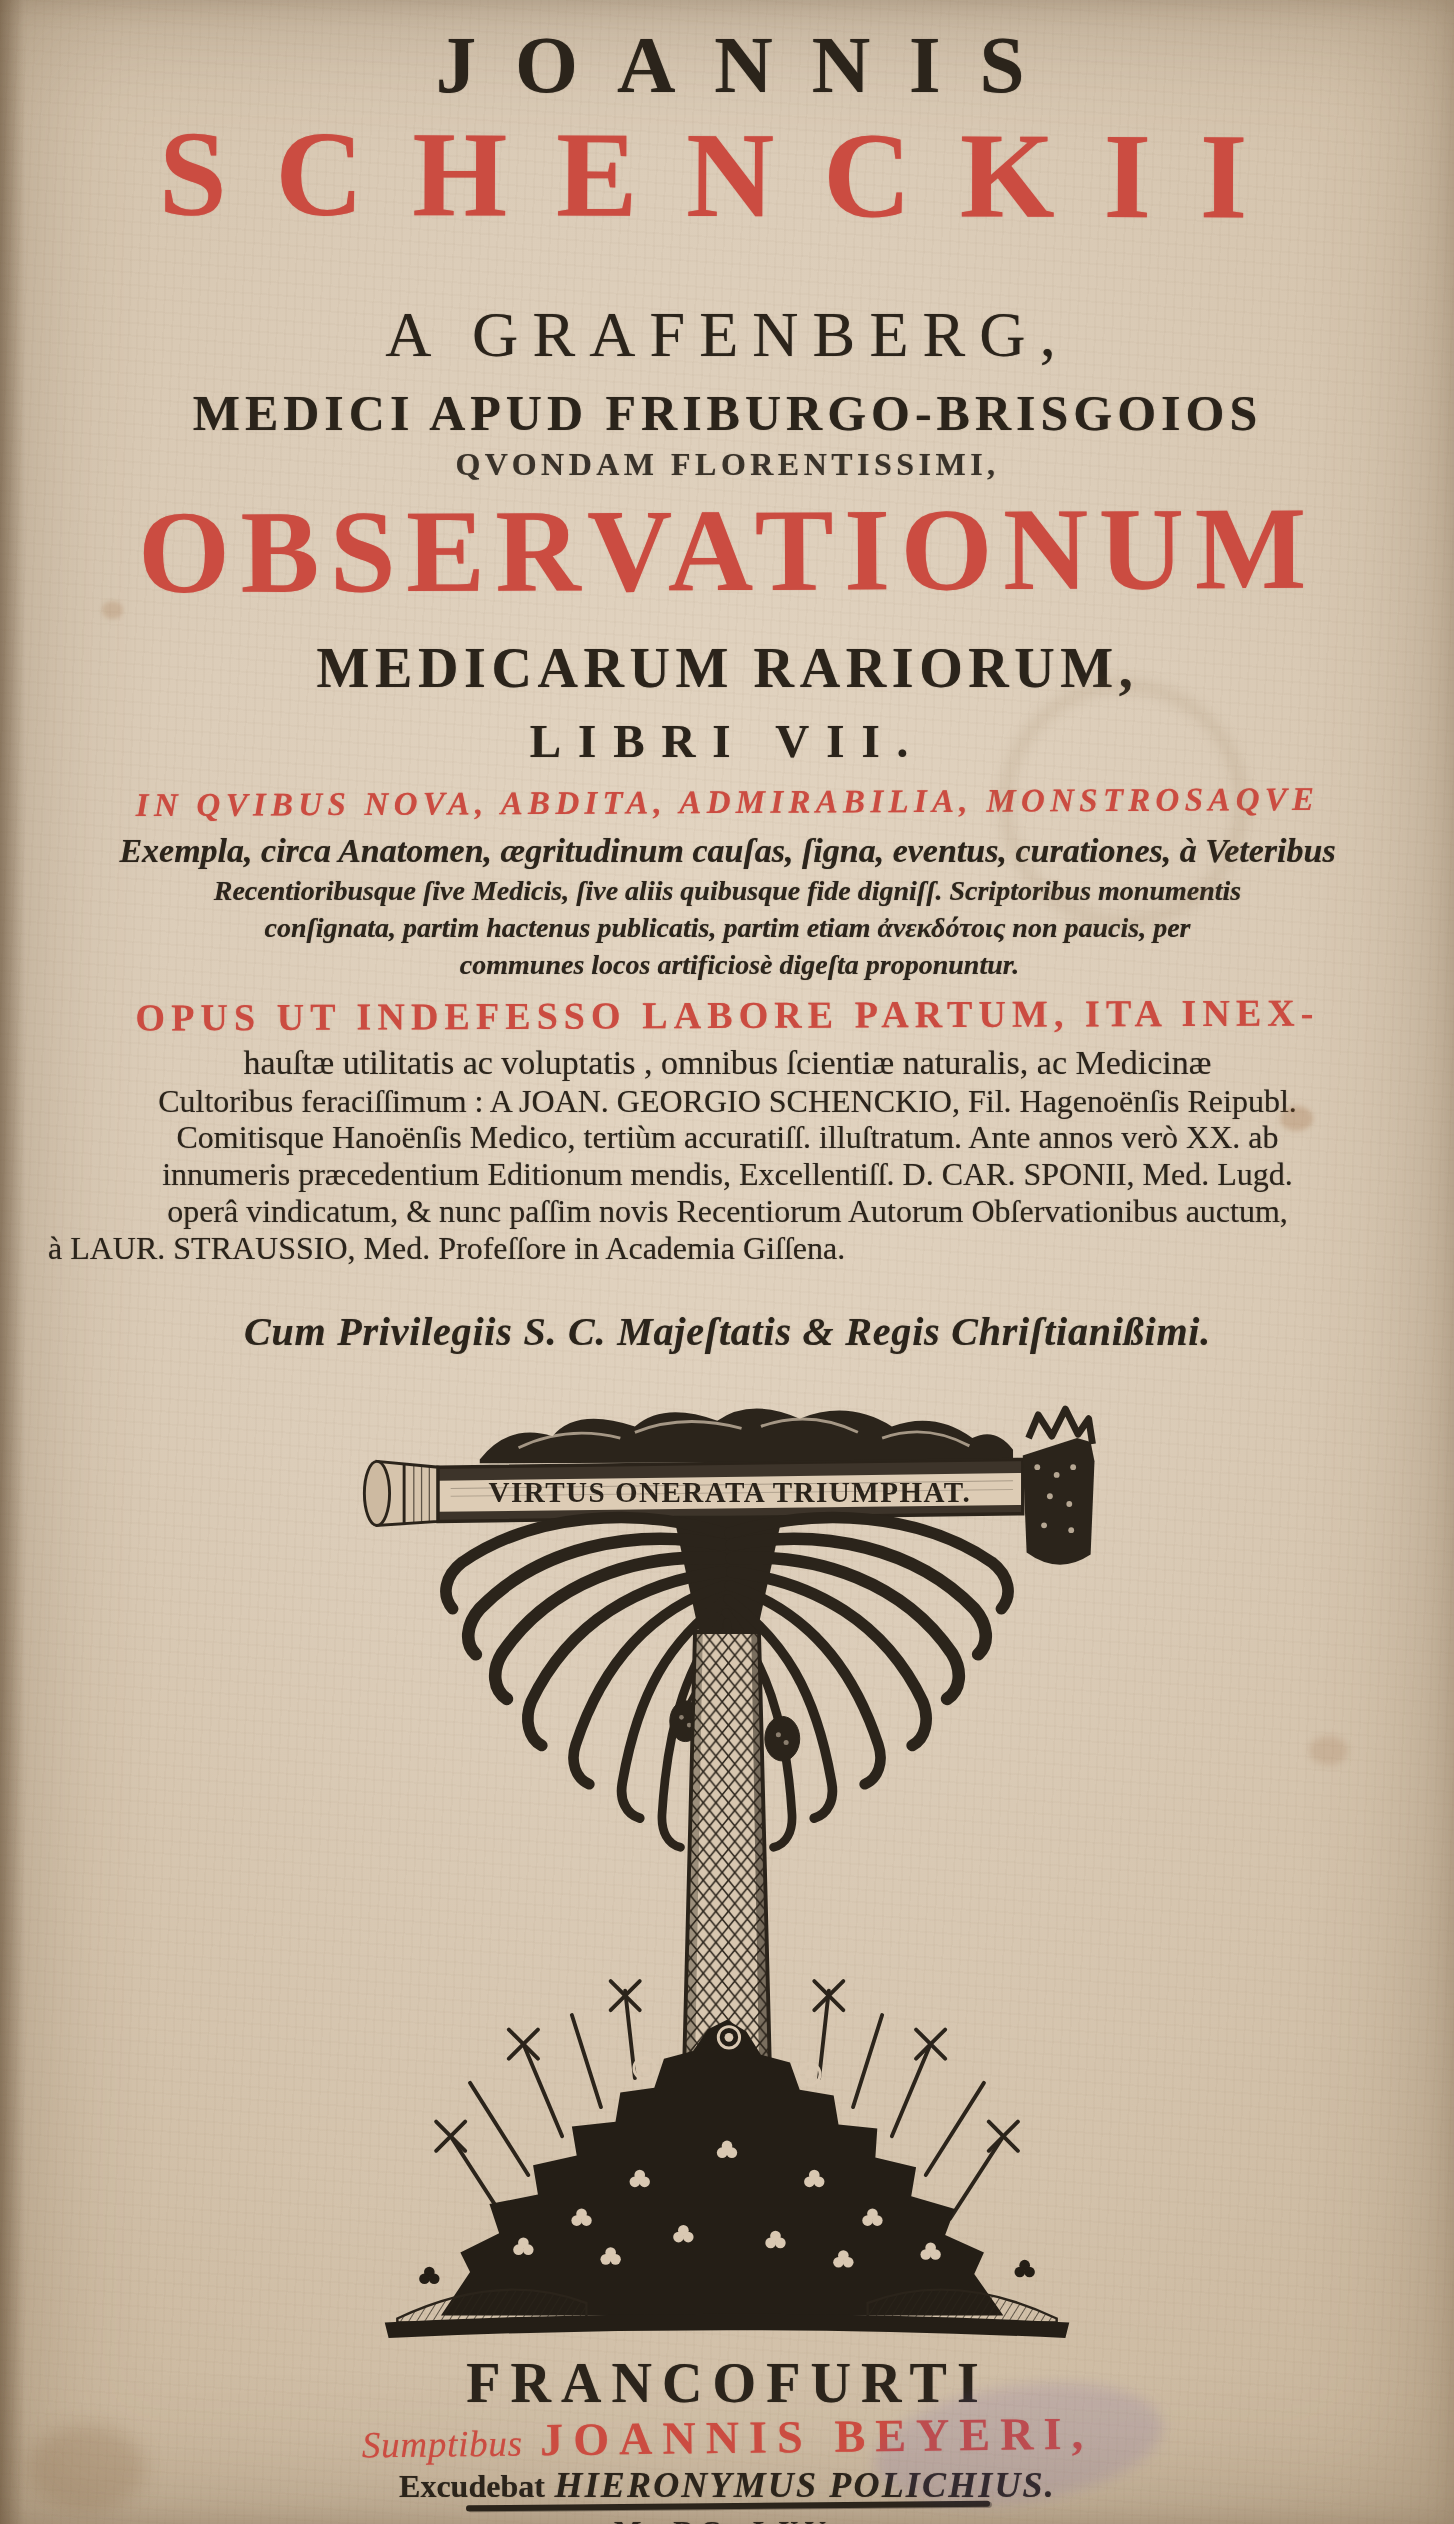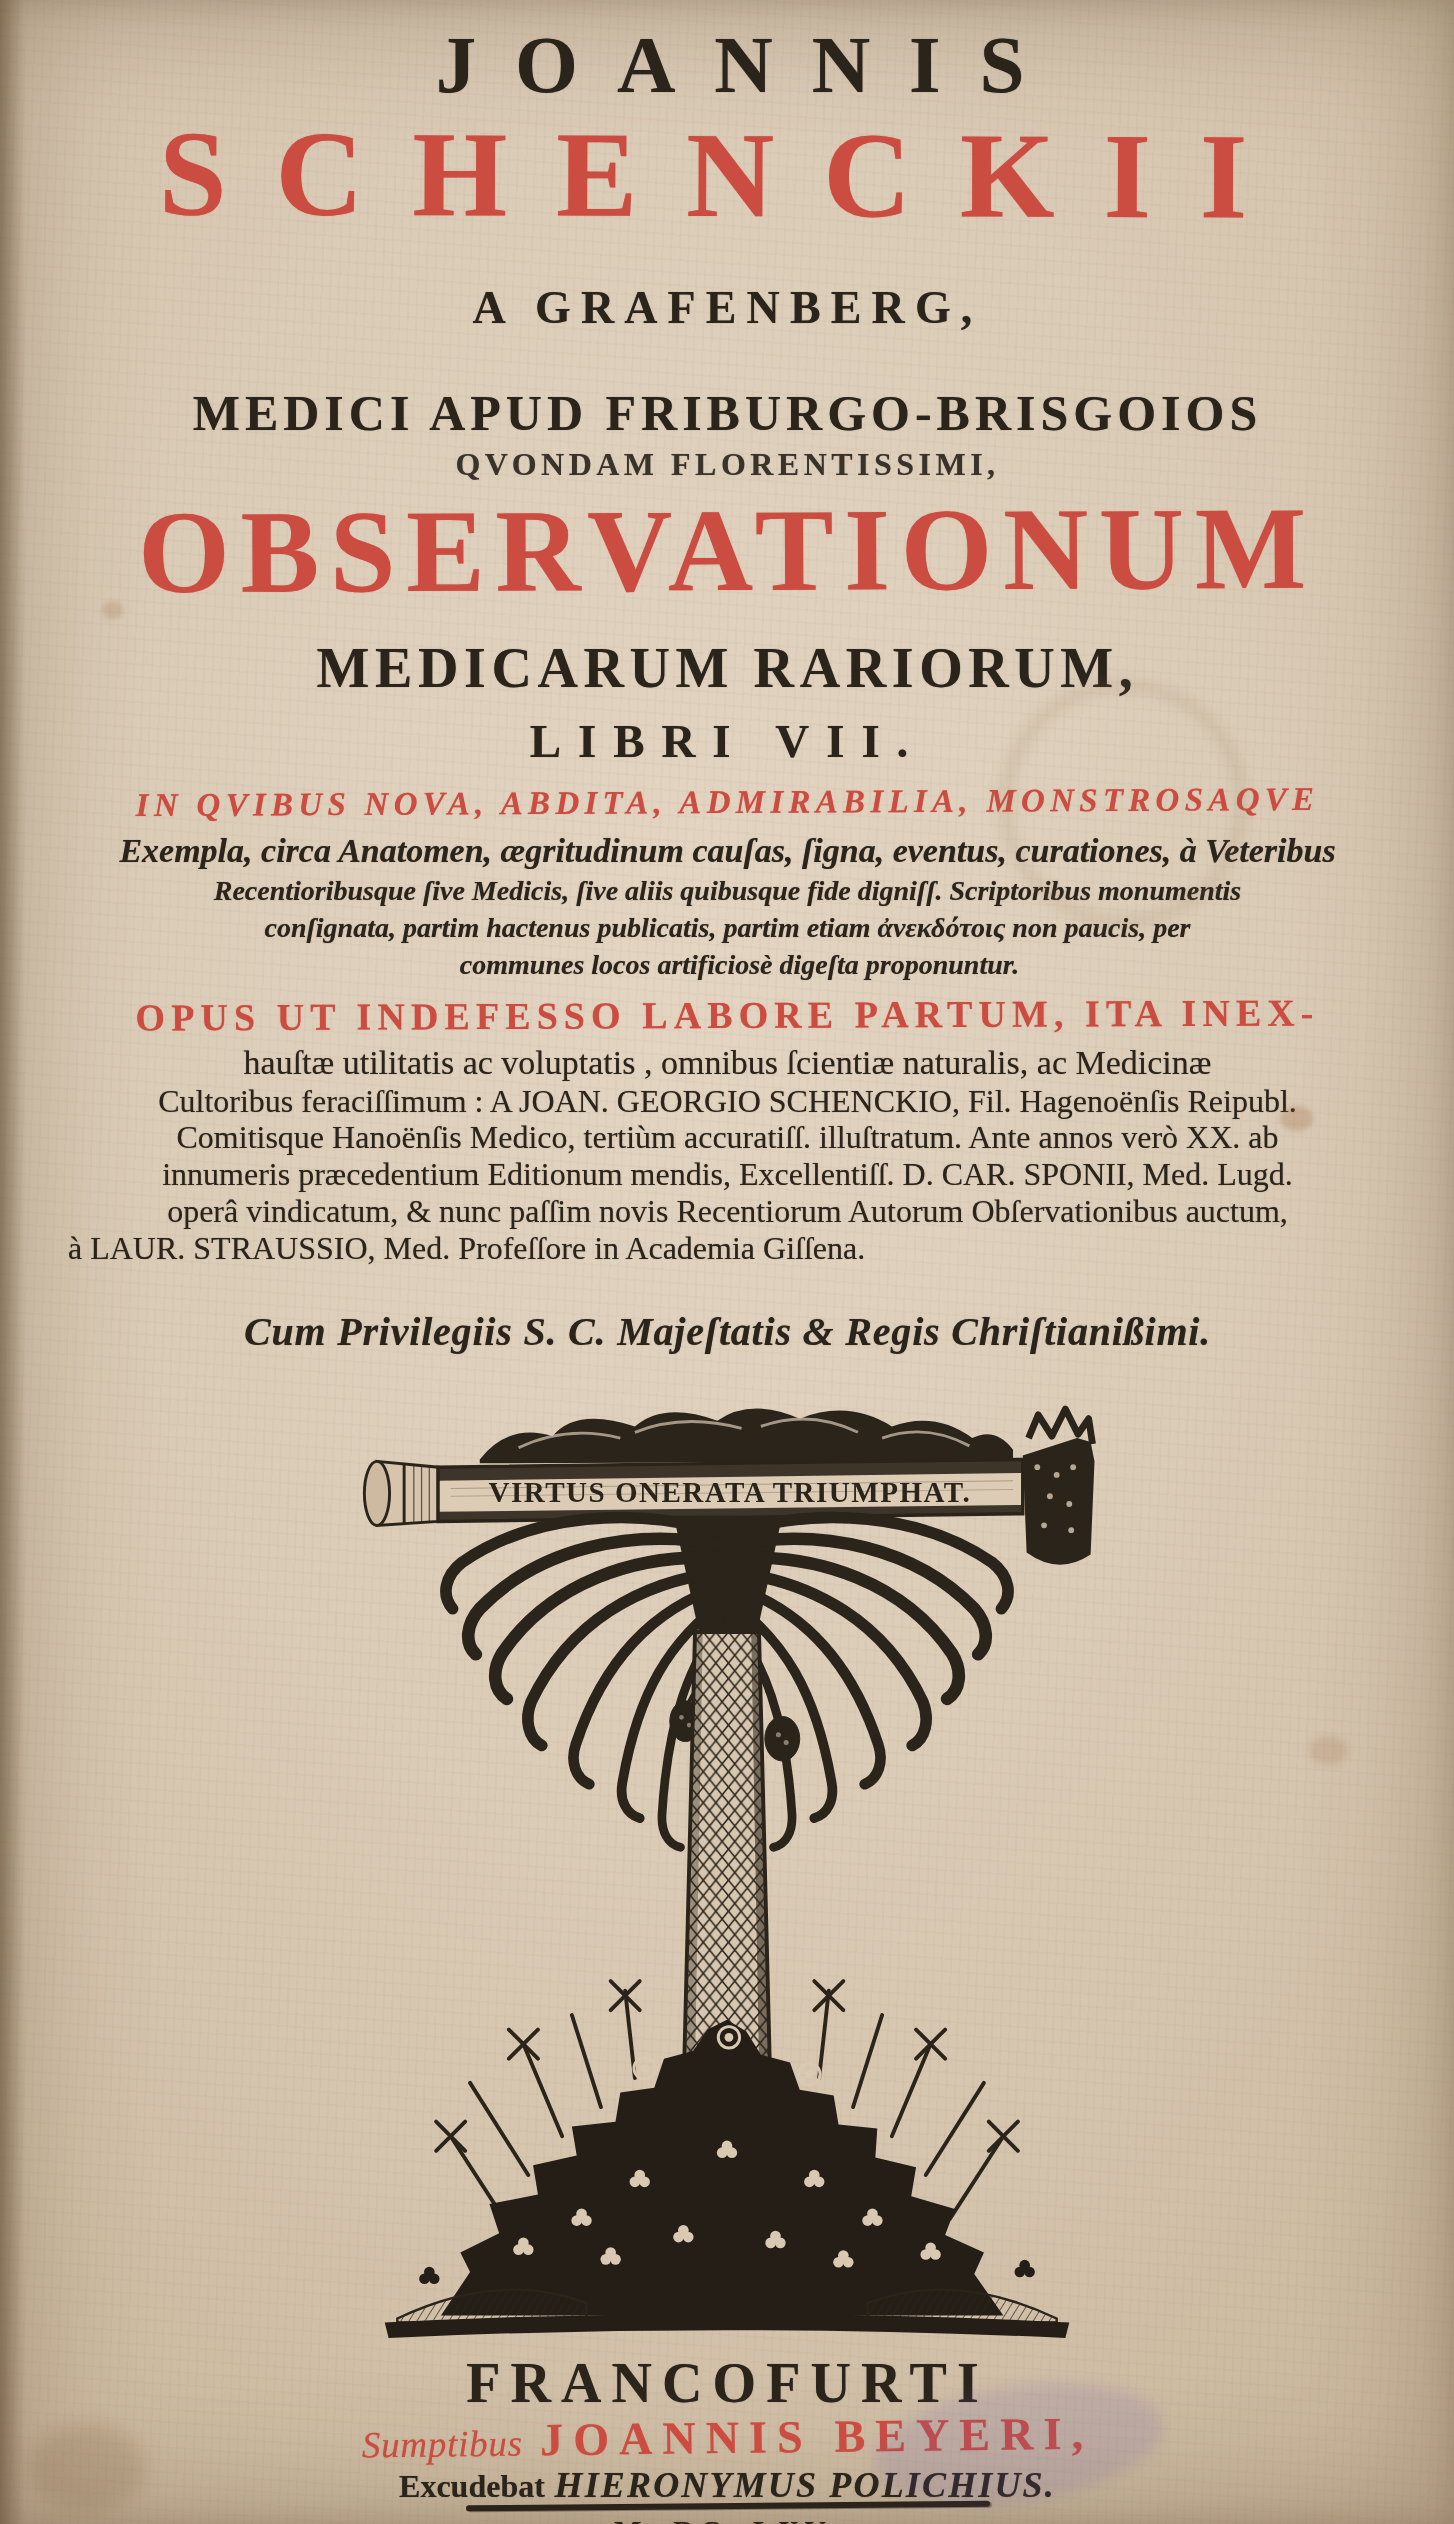--- a/index.html
+++ b/index.html
@@ -17,40 +17,40 @@
       repeating-linear-gradient(4deg, rgba(125,98,68,.03) 0 1.9px, transparent 1.9px 12.6px);
   }
   .binding-edge{position:absolute;left:0;top:0;bottom:0;width:25px;
     background:linear-gradient(90deg, rgba(80,58,34,.42), rgba(80,58,34,0));}
   .line{position:absolute;left:0;right:0;text-align:center;white-space:nowrap;}
   .ink{color:#2b241b;text-shadow:0 0 1px rgba(43,36,27,.5);}
   .ink-soft{color:#3a332a;text-shadow:0 0 1px rgba(58,51,42,.4);}
   .red{color:#cb4c41;text-shadow:0 0 1px rgba(203,76,65,.55);}
   .t-joannis{top:19.4px;font-size:81px;letter-spacing:.48em;font-weight:bold;padding-left:44px;}
   .t-schenckii{top:105px;font-size:122px;letter-spacing:.40em;font-weight:bold;transform:rotate(.15deg);}
-  .t-grafenberg{top:281px;font-size:46px;letter-spacing:.22em;font-weight:bold;}
+  .t-grafenberg{top:298px;font-size:64px;letter-spacing:.22em;font-weight:normal;}
   .t-medici{top:384px;font-size:50px;letter-spacing:.1em;font-weight:bold;}
   .t-qvondam{top:446px;font-size:32px;letter-spacing:.14em;font-weight:bold;}
   .t-observ{top:483px;font-size:118px;letter-spacing:.09em;font-weight:bold;transform:rotate(-.2deg);}
   .t-medicarum{top:636px;font-size:56px;letter-spacing:.1em;font-weight:bold;}
   .t-libri{top:714px;font-size:47px;letter-spacing:.36em;font-weight:bold;}
   .t-inqvibus{top:784px;font-size:33px;letter-spacing:.16em;font-weight:bold;font-style:italic;transform:rotate(-.3deg);}
   .arg{font-style:italic;font-weight:bold;}
   .arg-l1{top:832px;font-size:34px;}
   .arg-l2{top:875px;font-size:28px;}
   .arg-l3{top:912px;font-size:28px;}
   .arg-l4{top:949px;font-size:28px;padding-left:24px;}
   .t-opus{top:993px;font-size:38px;letter-spacing:.16em;font-weight:bold;transform:rotate(-.25deg);}
   .body-l{font-size:32px;}
   .b1{top:1044px;font-size:34px;}
   .b2{top:1083px;}
   .b3{top:1119px;text-align:center;}
   .b4{top:1156px;}
   .b5{top:1193px;}
-  .b6{top:1230px;text-align:left;padding-left:68px;}
+  .b6{top:1230px;text-align:left;padding-left:48px;}
   .t-priv{top:1308px;font-size:40px;font-style:italic;font-weight:bold;letter-spacing:.02em;}
   .emblem-wrap{position:absolute;top:1399px;left:344px;width:766px;height:946px;}
   .t-franco{top:2351px;font-size:56px;letter-spacing:.18em;font-weight:bold;}
   .t-sumpt{top:2411px;transform:rotate(-.7deg);}
   .t-sumpt .pre{font-size:37px;font-style:italic;letter-spacing:.02em;margin-right:17.5px;}
   .t-sumpt .nm{font-size:46px;font-weight:bold;letter-spacing:.22em;}
   .t-excud{top:2464px;}
   .t-excud .pre{font-size:32px;font-weight:bold;margin-right:9.7px;}
   .t-excud .nm{font-size:36px;font-weight:bold;letter-spacing:.06em;font-style:italic;}
   .rule{position:absolute;top:2503px;left:466px;width:524px;height:5.8px;background:#2b241b;

